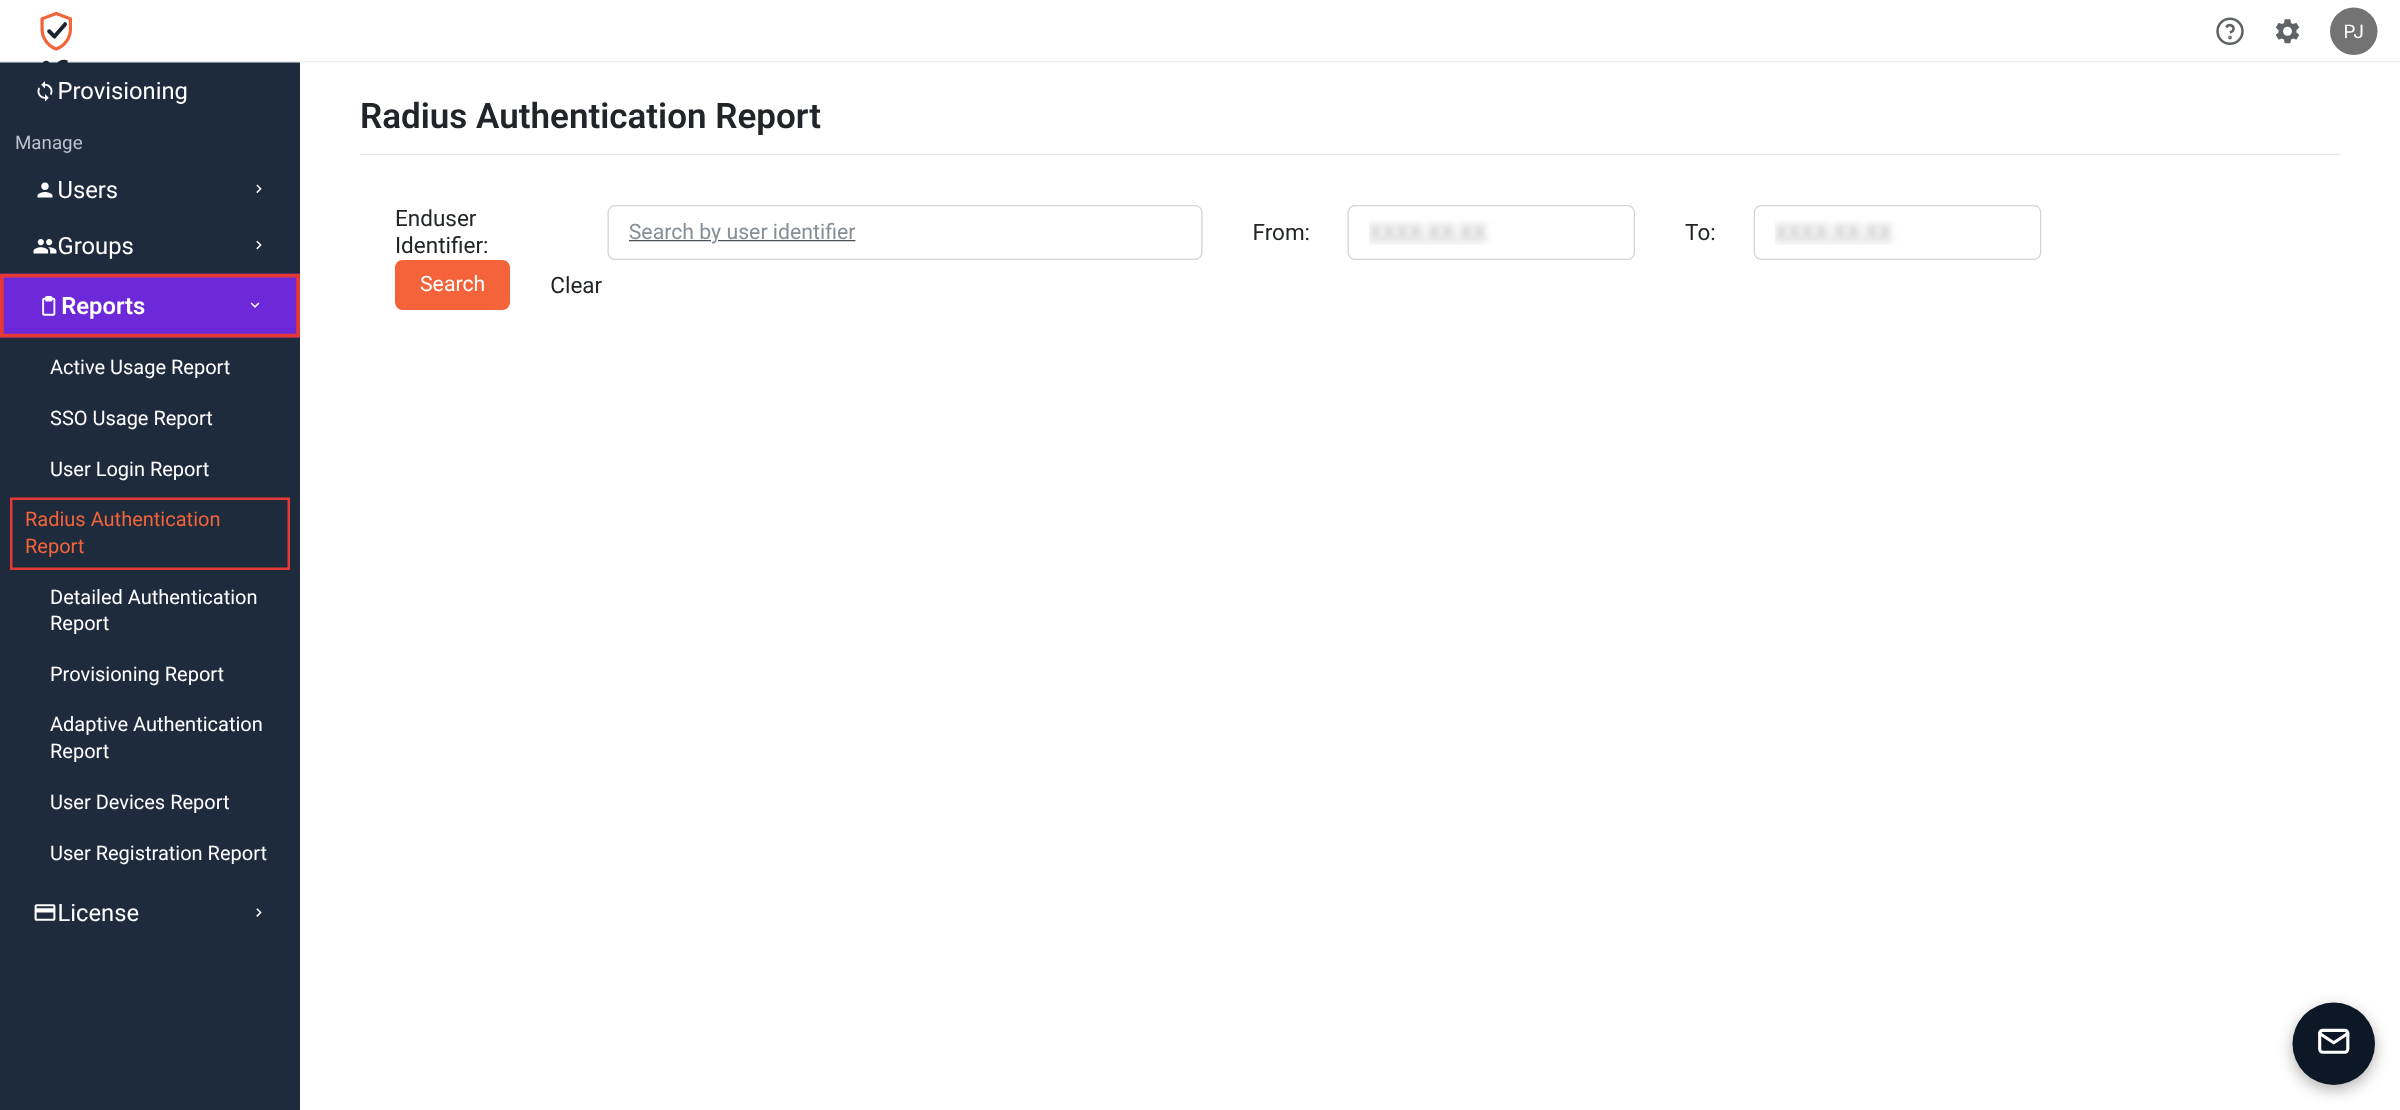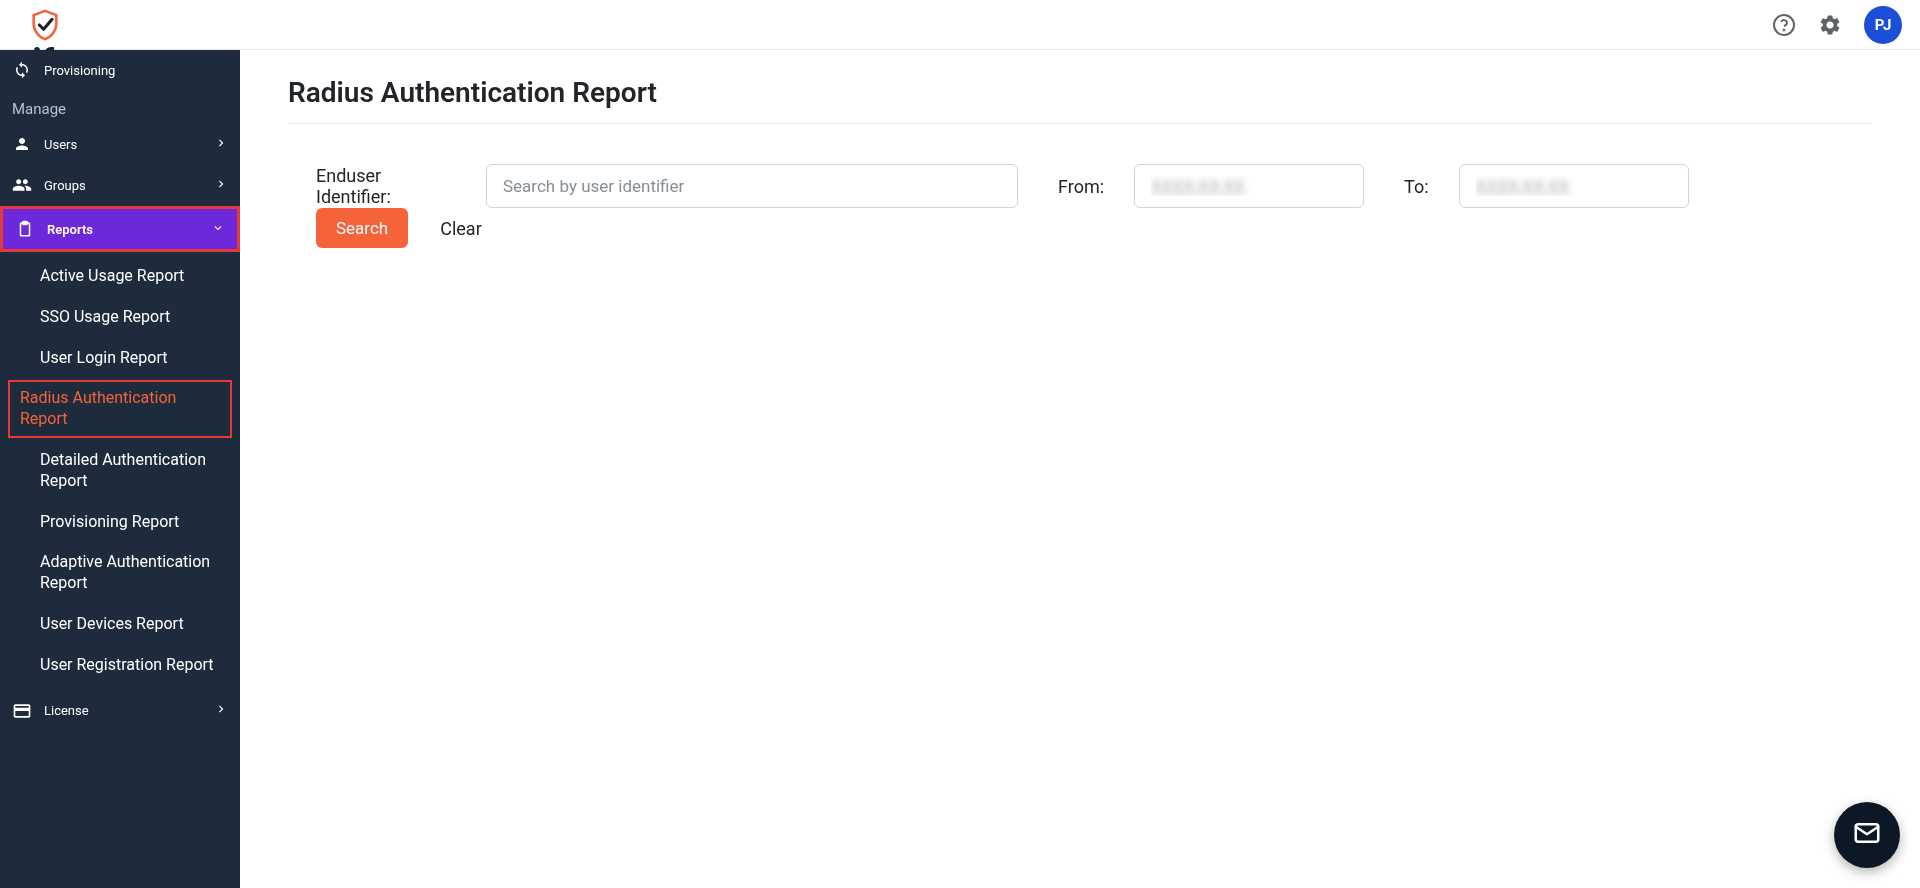--- a/index.html
+++ b/index.html
@@ -49,47 +49,46 @@
       display: flex;
       align-items: center;
       justify-content: center;
       color: #5f6368;
       cursor: pointer;
     }
     .avatar {
       width: 38px;
       height: 38px;
       border-radius: 50%;
-      background: #1d4ed8;
+      background: #737373;
       color: white;
       display: flex;
       align-items: center;
       justify-content: center;
       font-size: 15px;
-      font-weight: 700;
+      font-weight: 400;
       cursor: pointer;
     }
     .layout {
       display: flex;
       height: calc(100% - 50px);
     }
     .sidebar {
       width: 240px;
       background: #1e2b3c;
       color: #ffffff;
       overflow-y: auto;
       flex-shrink: 0;
     }
     .sidebar-item {
       display: flex;
       align-items: center;
-      padding: 11px 12px;
-      font-size: 13px;
-      cursor: pointer;
-      gap: 12px;
+      padding: 11px 26px;
+      font-size: 19px;
+      cursor: pointer;
       position: relative;
     }
     .sidebar-item .icon {
       width: 20px;
       display: flex;
       align-items: center;
       justify-content: center;
     }
     .sidebar-item .chev {
       margin-left: auto;
@@ -149,21 +148,21 @@
       height: 44px;
       padding: 0 16px;
       border: 1px solid #ced4da;
       border-radius: 6px;
       font-size: 17px;
       color: #495057;
     }
     .text-input::placeholder {
       color: #868e96;
     }
-    .input-identifier { width: 532px; }
+    .input-identifier { width: 476px; text-decoration: underline; }
     .input-date { width: 230px; color: transparent; text-shadow: 0 0 6px rgba(120,120,120,0.6); text-decoration: underline; }
     .btn-row {
       display: flex;
       align-items: center;
       gap: 32px;
       padding-left: 28px;
     }
     .btn-primary {
       background: #f4633a;
       color: white;

